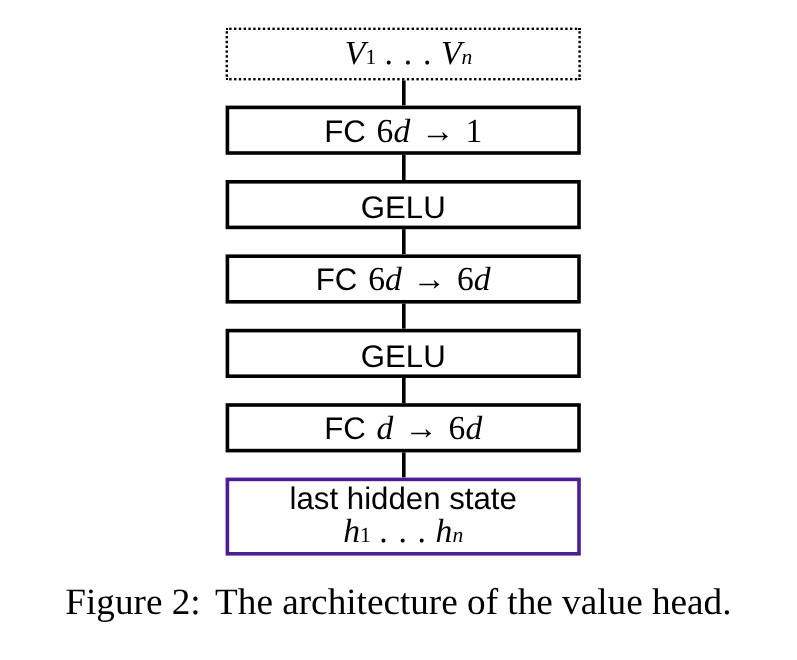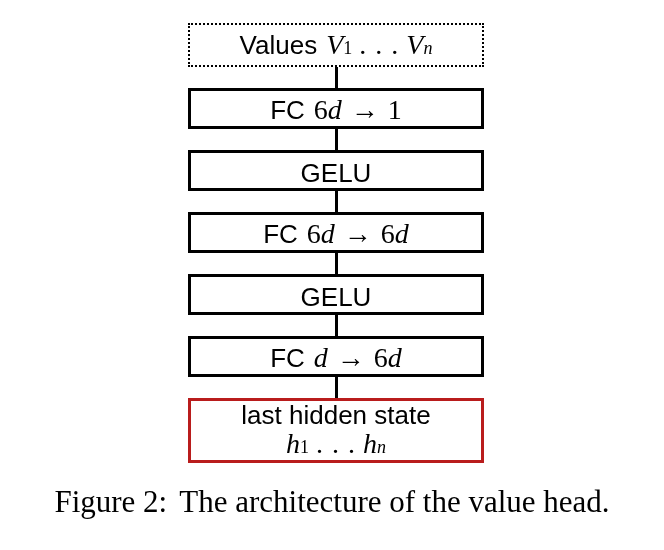--- a/index.html
+++ b/index.html
@@ -36,21 +36,21 @@
   .box-solid {
     border: 3px solid #000000;
     height: 41px;
     justify-content: flex-end;
   }
   .box-dotted {
     border: 2px dotted #000000;
     height: 44px;
   }
   .box-tall {
-    border: 3px solid #b91c1c;
+    border: 3px solid #4c1d95;
     height: 65px;
   }
   .connector {
     width: 3px;
     height: 21px;
     background: #000000;
   }
   .row {
     display: flex;
     align-items: baseline;
@@ -100,21 +100,20 @@
 </style>
 </head>
 <body>
 
 <div class="figure">
 
   <div class="diagram">
 
     <div class="box box-dotted">
       <div class="row">
-        <span class="sans">Values</span>
         <span class="mvar gap-l">V</span><sub class="msub">1</sub>
         <span class="math dots">. . .</span>
         <span class="mvar">V</span><sub class="msub msub-it">n</sub>
       </div>
     </div>
 
     <div class="connector"></div>
 
     <div class="box box-solid">
       <div class="row">

